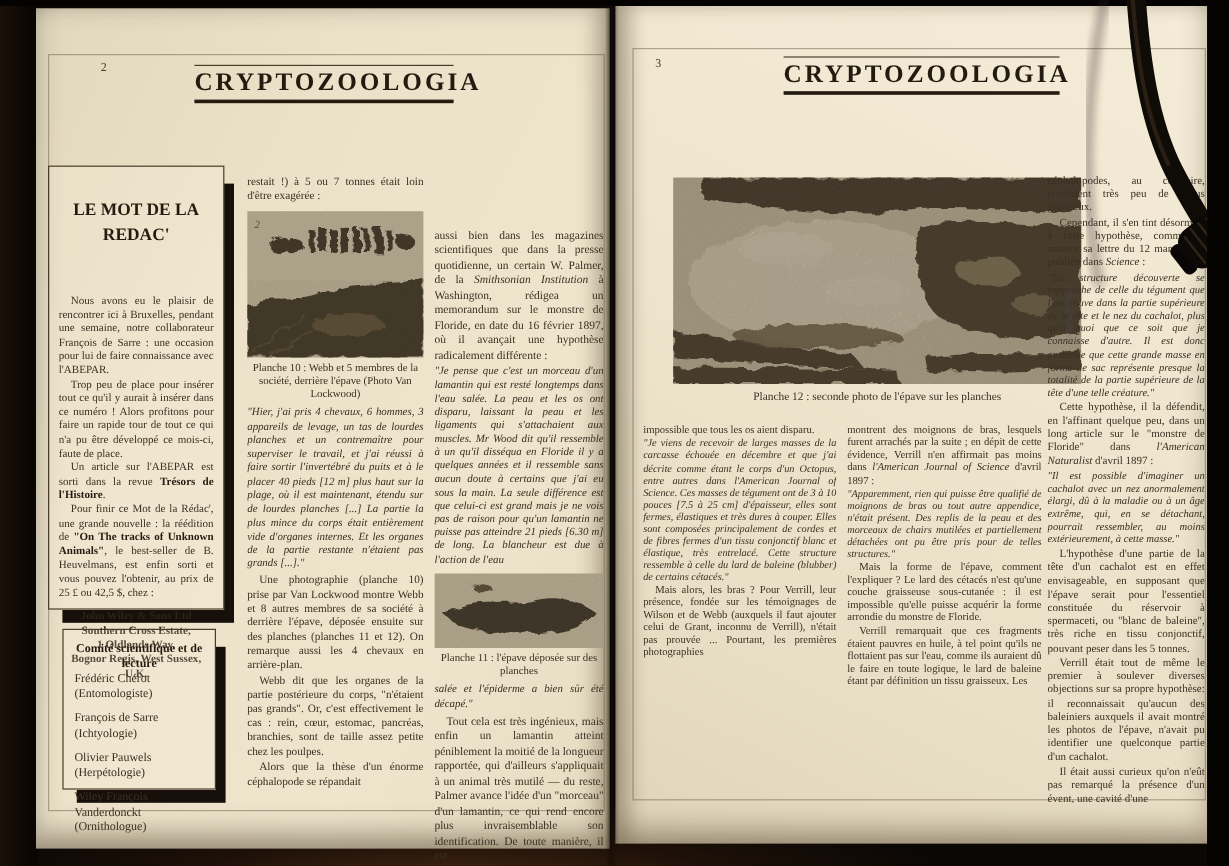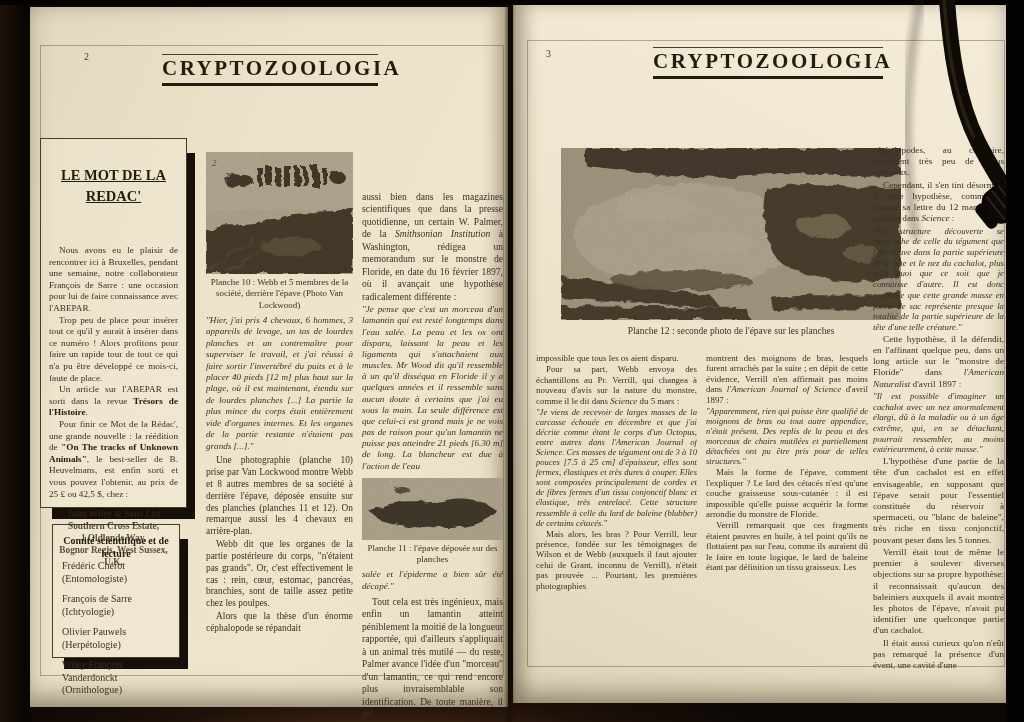--- a/index.html
+++ b/index.html
@@ -19,21 +19,21 @@
   .pframe{position:absolute;border:1px solid rgba(95,82,60,.45);}
   .pnum{position:absolute;font-size:10px;color:#45392a;}
   .masthead{position:absolute;text-align:center;border-top:1px solid #4a3d2c;border-bottom:3px solid #241b10;
     padding:1px 0 2px 0;font-weight:bold;font-size:21px;letter-spacing:2.5px;color:#241b10;}
   .col{position:absolute;text-align:justify;overflow:hidden;}
   .col p{margin:0 0 1px 0;}
   .ind{text-indent:10px;}
   .q{font-style:italic;}
   .boxed{position:absolute;border:1px solid #4a3b28;background:rgba(255,250,236,.20);}
   .shadowed{box-shadow:10px 13px 0 -2px #17100a;}
-  .ed-title{text-align:center;font-weight:bold;font-size:14.5px;line-height:1.45;color:#241b10;margin-top:26px;text-decoration:underline;}
+  .ed-title{text-align:center;font-weight:bold;font-size:14.5px;line-height:1.45;color:#241b10;margin-top:26px;}
   .ed-body{padding:0 8px;font-size:9.2px;line-height:1.26;text-align:justify;margin-top:38px;}
   .ed-body p{margin:0;}
   .address{margin-top:9px;font-weight:bold;font-size:9.3px;line-height:1.28;text-align:center;color:#2c2215;}
   .cm-title{text-align:center;font-weight:bold;font-size:10px;line-height:1.3;margin-top:9px;color:#241b10;}
   .cm-list{padding:0 9px;font-size:10px;line-height:1.25;margin-top:0;}
   .cm-list div{margin-bottom:8px;}
   .caption{text-align:center;}
   .photo{display:block;}
   .cableLayer{position:absolute;left:0;top:0;width:1024px;height:722px;pointer-events:none;}
   .topstrip{position:absolute;left:0;top:0;width:1024px;height:5px;background:#050302;}
@@ -88,20 +88,21 @@
     <div class="cm-title">Comité scientifique et de lecture</div>
     <div class="cm-list">
       <div>Frédéric Chérot (Entomologiste)</div>
       <div>François de Sarre  (Ichtyologie)</div>
       <div>Olivier Pauwels (Herpétologie)</div>
       <div>Wiley François Vanderdonckt (Ornithologue)</div>
     </div>
   </div>
 
   <div class="col" style="left:176px;top:140px;width:147px;height:532px;font-size:9.4px;line-height:1.26;">
+    <p>restait !) à 5 ou 7 tonnes était loin d'être exagérée :</p>
     <svg class="photo" width="147" height="122" viewBox="0 0 147 122" style="margin:5px 0 3px 0;">
       <rect width="147" height="122" fill="#dcd2b7"></rect>
       <rect y="0" width="147" height="58" fill="#e3dabf"></rect>
       <g filter="url(#rough)" fill="#201810">
         <ellipse cx="27" cy="28" rx="9" ry="7"></ellipse>
             <ellipse cx="40" cy="30" rx="8" ry="6"></ellipse>
         <rect x="52" y="16" width="5" height="18"></rect>
             <rect x="60" y="14" width="6" height="20"></rect>
         <rect x="69" y="15" width="5" height="19"></rect>
             <rect x="77" y="13" width="7" height="22"></rect>
@@ -163,21 +164,20 @@
     <g fill="#efe7cf" filter="url(#rough)" opacity="0.85">
       <ellipse cx="95" cy="60" rx="40" ry="14"></ellipse>
           <ellipse cx="160" cy="95" rx="34" ry="12"></ellipse>
     </g>
     <rect width="340" height="172" filter="url(#grain)" opacity="0.5"></rect>
   </svg>
   <div class="caption" style="position:absolute;left:48px;top:322px;width:340px;font-size:9.5px;">Planche 12 :  seconde photo de l'épave sur les planches</div>
 
   <div class="col" style="left:23px;top:349px;width:161px;height:316px;font-size:8.9px;line-height:1.17;">
     <p>impossible que tous les os aient disparu.</p>
-    <p class="ind"><span>Pour sa part, Webb envoya des échantillons au Pr. Verrill, qui changea à nouveau d'avis sur la nature du monstre, comme il le dit dans </span><i>Science</i><span> du 5 mars :</span></p>
     <p class="q" style="font-size:8.6px;">"Je viens de recevoir de larges masses de la carcasse échouée en décembre et que j'ai décrite comme étant le corps d'un Octopus, entre autres dans l'American Journal of Science. Ces masses de tégument ont de 3 à 10 pouces [7.5 à 25 cm] d'épaisseur, elles sont fermes, élastiques et très dures à couper. Elles sont composées principalement de cordes et de fibres fermes d'un tissu conjonctif blanc et élastique, très entrelacé. Cette structure ressemble à celle du lard de baleine (blubber) de certains cétacés."</p>
     <p class="ind">Mais alors, les bras ? Pour Verrill, leur présence, fondée sur les témoignages de Wilson et de Webb (auxquels il faut ajouter celui de Grant, inconnu de Verrill), n'était pas prouvée ... Pourtant, les premières photographies</p>
   </div>
 
   <div class="col" style="left:193px;top:349px;width:162px;height:316px;font-size:8.9px;line-height:1.17;">
     <p><span>montrent des moignons de bras, lesquels furent arrachés par la suite ; en dépit de cette évidence, Verrill n'en affirmait pas moins dans </span><i>l'American Journal of Science</i><span> d'avril 1897 :</span></p>
     <p class="q" style="font-size:8.6px;">"Apparemment, rien qui puisse être qualifié de moignons de bras ou tout autre appendice, n'était présent. Des replis de la peau et des morceaux de chairs mutilées et partiellement détachées ont pu être pris pour de telles structures."</p>
     <p class="ind">Mais la forme de l'épave, comment l'expliquer ? Le lard des cétacés n'est qu'une couche graisseuse sous-cutanée : il est impossible qu'elle puisse acquérir la forme arrondie du monstre de Floride.</p>
     <p class="ind">Verrill remarquait que ces fragments étaient pauvres en huile, à tel point qu'ils ne flottaient pas sur l'eau, comme ils auraient dû le faire en toute logique, le lard de baleine étant par définition un tissu graisseux. Les</p>
   </div>

